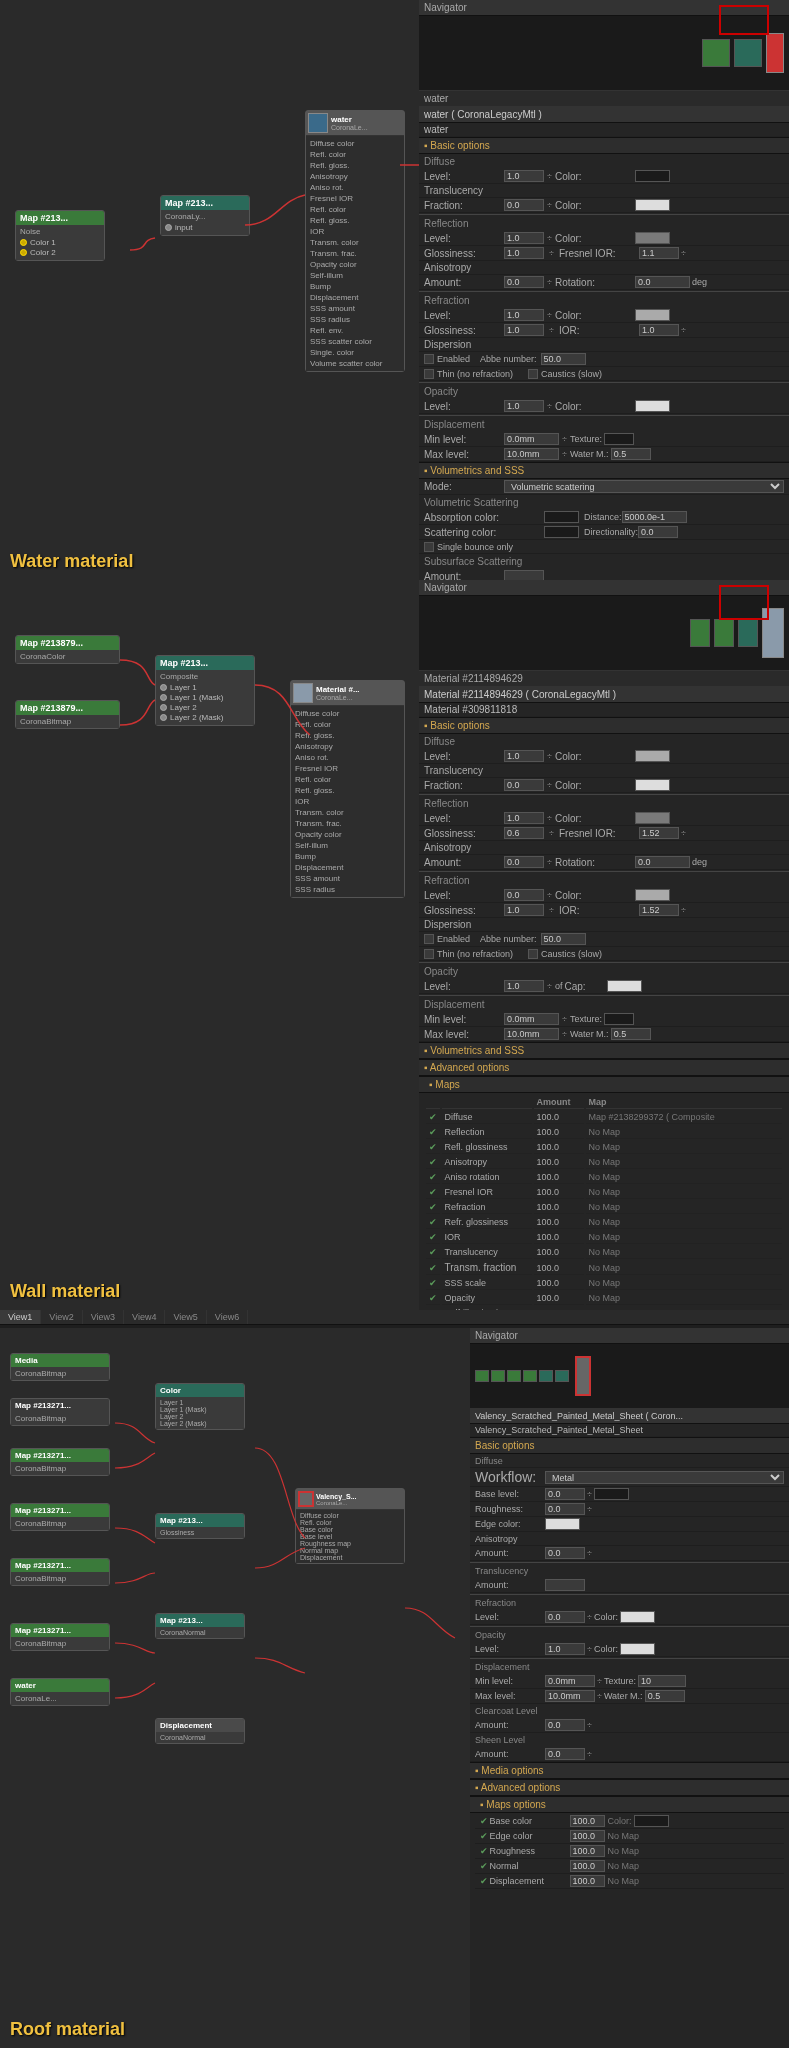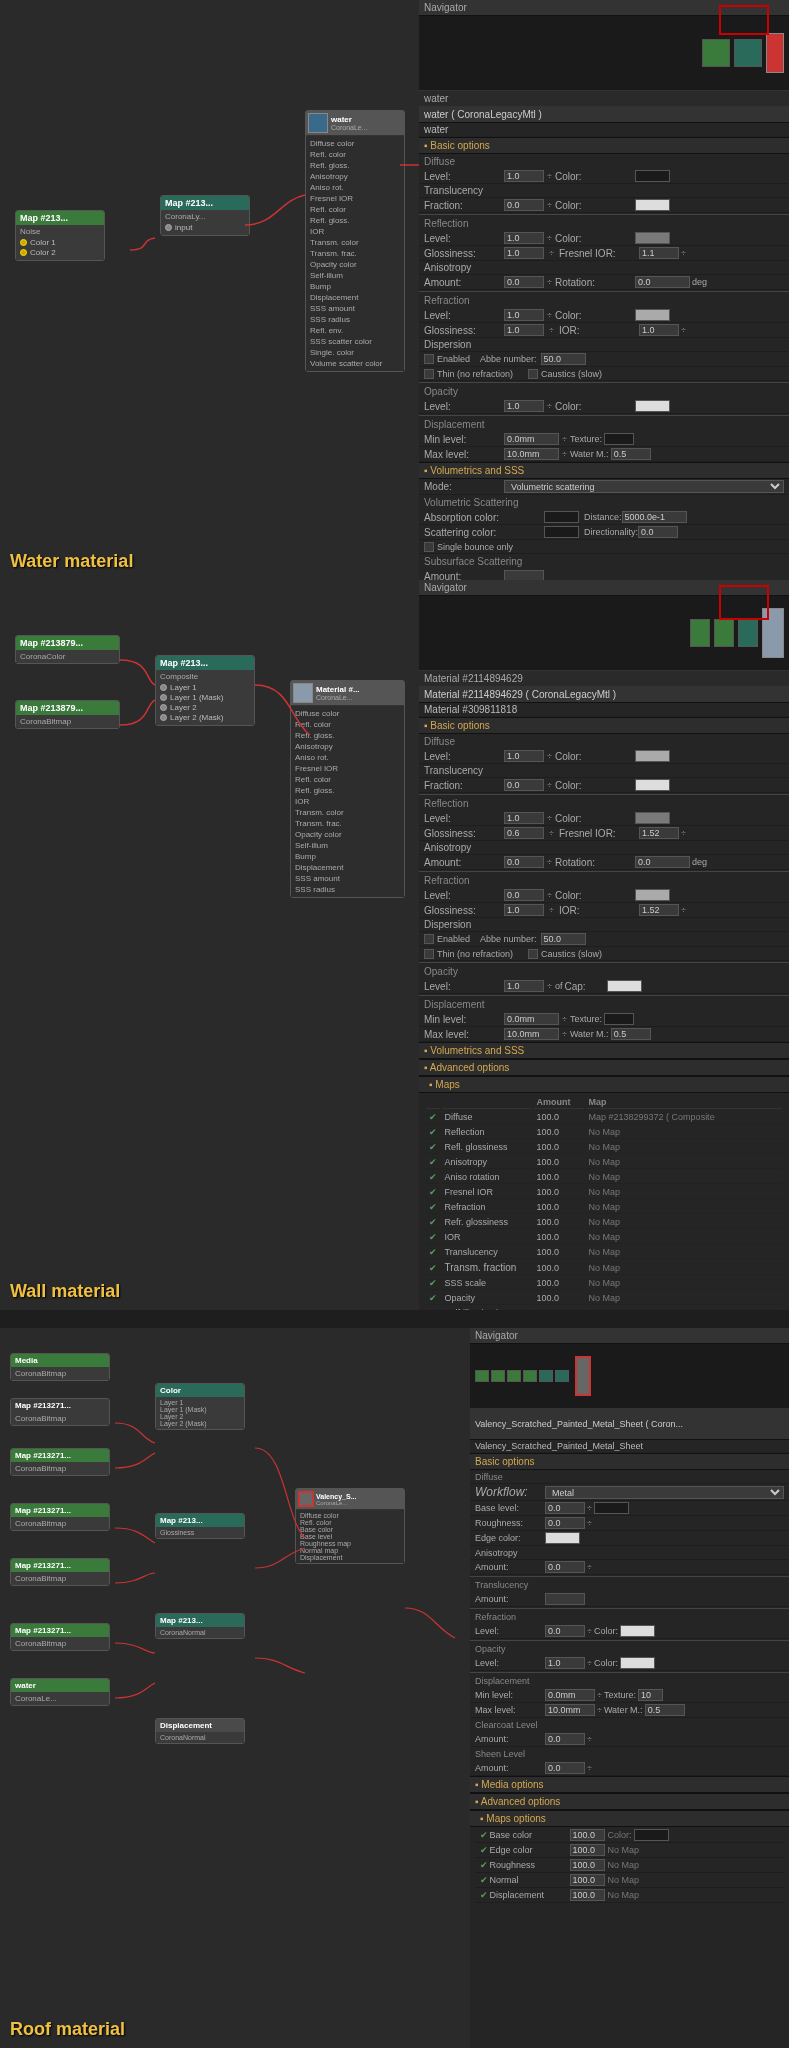--- a/index.html
+++ b/index.html
@@ -737,20 +737,28 @@
         <td style="font-size:9px;color:#777;">No Map</td>
       </tr>
           </tbody>
       </table>
     </div>
   </div>
 </div>
 
 <div class="section section3" style="height:738px; position:relative;">
 
+  <div class="tab-bar">
+    <div class="tab active">View1</div>
+    <div class="tab">View2</div>
+    <div class="tab">View3</div>
+    <div class="tab">View4</div>
+    <div class="tab">View5</div>
+    <div class="tab">View6</div>
+  </div>
 
   <div style="position:absolute; left:0; top:18px; width:470px; height:720px; background:#2a2a2a; overflow:hidden;">
 
     <svg style="position:absolute;top:0;left:0;width:100%;height:100%;pointer-events:none;z-index:5;">
 
       <path d="M 115 95 C 140 95 140 110 155 115" stroke="#cc3333" stroke-width="1.2" fill="none"></path>
       <path d="M 115 140 C 140 140 145 130 155 125" stroke="#cc3333" stroke-width="1.2" fill="none"></path>
       <path d="M 115 200 C 140 200 145 210 155 215" stroke="#cc3333" stroke-width="1.2" fill="none"></path>
       <path d="M 115 255 C 140 255 145 245 155 245" stroke="#cc3333" stroke-width="1.2" fill="none"></path>
       <path d="M 115 315 C 140 315 145 325 155 325" stroke="#cc3333" stroke-width="1.2" fill="none"></path>
@@ -858,31 +866,31 @@
         <div style="width:14px;height:12px;background:#3a7a3a;border:1px solid #555;"></div>
         <div style="width:14px;height:12px;background:#3a7a3a;border:1px solid #555;"></div>
         <div style="width:14px;height:12px;background:#3a7a3a;border:1px solid #555;"></div>
         <div style="width:14px;height:12px;background:#3a7a3a;border:1px solid #555;"></div>
         <div style="width:14px;height:12px;background:#2a6a5a;border:1px solid #555;"></div>
         <div style="width:14px;height:12px;background:#2a6a5a;border:1px solid #555;"></div>
         <div style="width:16px;height:40px;background:#666;border:2px solid #cc3333;margin-left:4px;"></div>
       </div>
     </div>
 
-    <div style="background:#333; padding:10px 5px; font-size:9px; color:#ccc; border-bottom:1px solid #111; word-break:break-all;">Valency_Scratched_Painted_Metal_Sheet ( Coron...</div>
+    <div style="background:#333; padding:2px 5px; font-size:9px; color:#ccc; border-bottom:1px solid #111; word-break:break-all;">Valency_Scratched_Painted_Metal_Sheet ( Coron...</div>
     <div style="padding:1px 5px; font-size:9px; color:#bbb; border-bottom:1px solid #222;">Valency_Scratched_Painted_Metal_Sheet</div>
 
     <div class="prop-section-header">Basic options</div>
 
     <div class="prop-row">
       <span style="font-size:9px;color:#888;flex:0 0 75px;">Diffuse</span>
     </div>
 
     <div class="prop-row">
-      <span style="font-size:12px;color:#aaa;flex:0 0 70px;font-style:italic;">Workflow:</span>
+      <span style="font-size:14px;color:#aaa;flex:0 0 70px;">Workflow:</span>
       <select class="prop-dropdown" style="flex:1;">
         <option>Metal</option>
         <option>Specular</option>
       </select>
     </div>
 
     <div class="prop-row">
       <span style="font-size:9px;color:#aaa;flex:0 0 70px;">Base level:</span>
       <input class="prop-input" value="0.0" style="">
       <span style="margin:0 2px;font-size:9px;color:#888;">÷</span>
@@ -936,21 +944,21 @@
       <div class="prop-color prop-color-white" style="margin-left:2px;"></div>
     </div>
 
     <div class="divider-line"></div>
     <div style="padding:2px 5px; font-size:9px; color:#888;">Displacement</div>
     <div class="prop-row">
       <span style="font-size:9px;color:#aaa;flex:0 0 70px;">Min level:</span>
       <input class="prop-input" style="width: 50px;" value="0.0mm">
       <span style="margin:0 2px;font-size:9px;color:#888;">÷</span>
       <span style="font-size:9px;color:#aaa;">Texture:</span>
-      <input class="prop-input" value="10" style="width: 25px; margin-left: 2px;">
+      <input class="prop-input" value="10" style="width: 48px; margin-left: 2px;">
     </div>
     <div class="prop-row">
       <span style="font-size:9px;color:#aaa;flex:0 0 70px;">Max level:</span>
       <input class="prop-input" style="width: 50px;" value="10.0mm">
       <span style="margin:0 2px;font-size:9px;color:#888;">÷</span>
       <span style="font-size:9px;color:#aaa;">Water M.:</span>
       <input class="prop-input" value="0.5" style="margin-left: 2px;">
     </div>
 
     <div style="padding:2px 5px; font-size:9px; color:#888;">Clearcoat Level</div>

